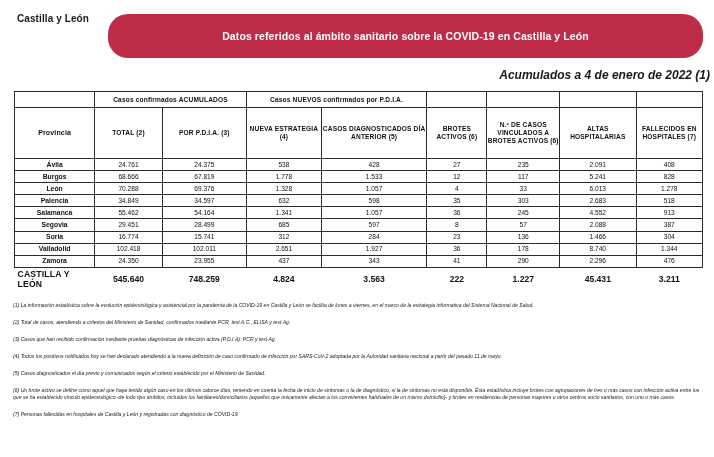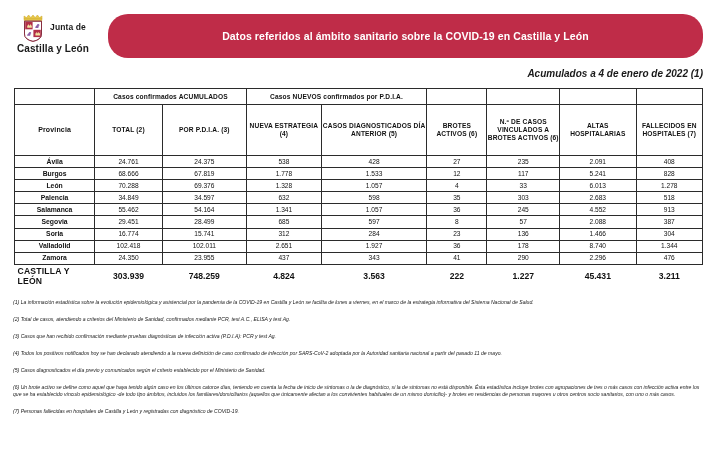--- a/index.html
+++ b/index.html
@@ -70,23 +70,23 @@
   }
   .banner-title {
     color: #ffffff;
     font-size: 10.5px;
     font-weight: bold;
     letter-spacing: .1px;
     text-align: center;
   }
   .accum-line {
     text-align: right;
-    padding-right: 11px;
+    padding-right: 4px;
     margin-top: 8px;
-    font-size: 10px;
+    font-size: 12px;
     font-style: italic;
     font-weight: bold;
     color: #1a1a1a;
   }
 
   
   .table-wrap {
     margin: 9px 0 0 14px;
     width: 689px;
   }
@@ -161,46 +161,20 @@
     color: #1a1a1a;
     margin-bottom: 9px;
   }
 </style>
 </head>
 <body>
 
 <div class="header">
 
   <div class="logo-block">
-    <div class="crest-row">
-      <span class="crest">
-        <svg viewBox="0 0 26 30" width="26" height="30" aria-hidden="true">
-
-          <path d="M4 7 L4 4 L6.5 5.6 L8.6 3 L10.8 5.6 L13 3 L15.2 5.6 L17.4 3 L19.5 5.6 L22 4 L22 7 Z" fill="#e8c84a" stroke="#c9a62e" stroke-width=".5"></path>
-          <rect x="4" y="7" width="18" height="1.6" fill="#e8c84a" stroke="#c9a62e" stroke-width=".4"></rect>
-
-          <path d="M4.5 9.2 H21.5 V22 Q21.5 27.6 13 29.4 Q4.5 27.6 4.5 22 Z" fill="#ffffff" stroke="#8c2437" stroke-width=".7"></path>
-
-          <rect x="5.2" y="10" width="7.4" height="7.4" fill="#b22f47"></rect>
-          <path d="M7.2 15.8 v-2.4 h.9 v-1 h.9 v1 h1 v-1 h.9 v1 h.9 v2.4 Z" fill="#f2e3a0"></path>
-
-          <rect x="13.4" y="10" width="7.4" height="7.4" fill="#ffffff"></rect>
-          <path d="M15.2 15.9 q.3-2 1.6-2.6 q.3-1.2 1.4-1.3 q1.1 .1 1.3 1.2 q-.4 .7 -.9 .6 q.5 1.1 -.4 2.1 Z" fill="#8e5fa8"></path>
-
-          <rect x="5.2" y="17.8" width="7.4" height="7.3" fill="#ffffff"></rect>
-          <path d="M7 23.8 q.3-2 1.6-2.6 q.3-1.2 1.4-1.3 q1.1 .1 1.3 1.2 q-.4 .7 -.9 .6 q.5 1.1 -.4 2.1 Z" fill="#8e5fa8"></path>
-
-          <rect x="13.4" y="17.8" width="7.4" height="7.3" fill="#b22f47"></rect>
-          <path d="M15.4 23.6 v-2.4 h.9 v-1 h.9 v1 h1 v-1 h.9 v1 h.9 v2.4 Z" fill="#f2e3a0"></path>
-
-          <path d="M4.5 9.2 H21.5 V22 Q21.5 27.6 13 29.4 Q4.5 27.6 4.5 22 Z" fill="none" stroke="#7d2033" stroke-width=".8"></path>
-        </svg>
-      </span>
-      <span class="logo-text-l1">Junta de</span>
-    </div>
     <div class="logo-text-l2">Castilla y León</div>
   </div>
 
   <div class="banner">
     <div class="banner-title">Datos referidos al ámbito sanitario sobre la COVID-19 en Castilla y León</div>
   </div>
 </div>
 
 <div class="accum-line">Acumulados a 4 de enero de 2022 (1)</div>
 
@@ -334,21 +308,21 @@
           <td class="num">23.955</td>
           <td class="num">437</td>
           <td class="num">343</td>
           <td class="num">41</td>
           <td class="num">290</td>
           <td class="num">2.296</td>
           <td class="num">476</td>
         </tr>
         <tr class="total">
           <td class="prov">CASTILLA Y LEÓN</td>
-          <td>303.939</td>
+          <td>545.640</td>
           <td>748.259</td>
           <td>4.824</td>
           <td>3.563</td>
           <td>222</td>
           <td>1.227</td>
           <td>45.431</td>
           <td>3.211</td>
         </tr>
       </tbody>
   </table>

